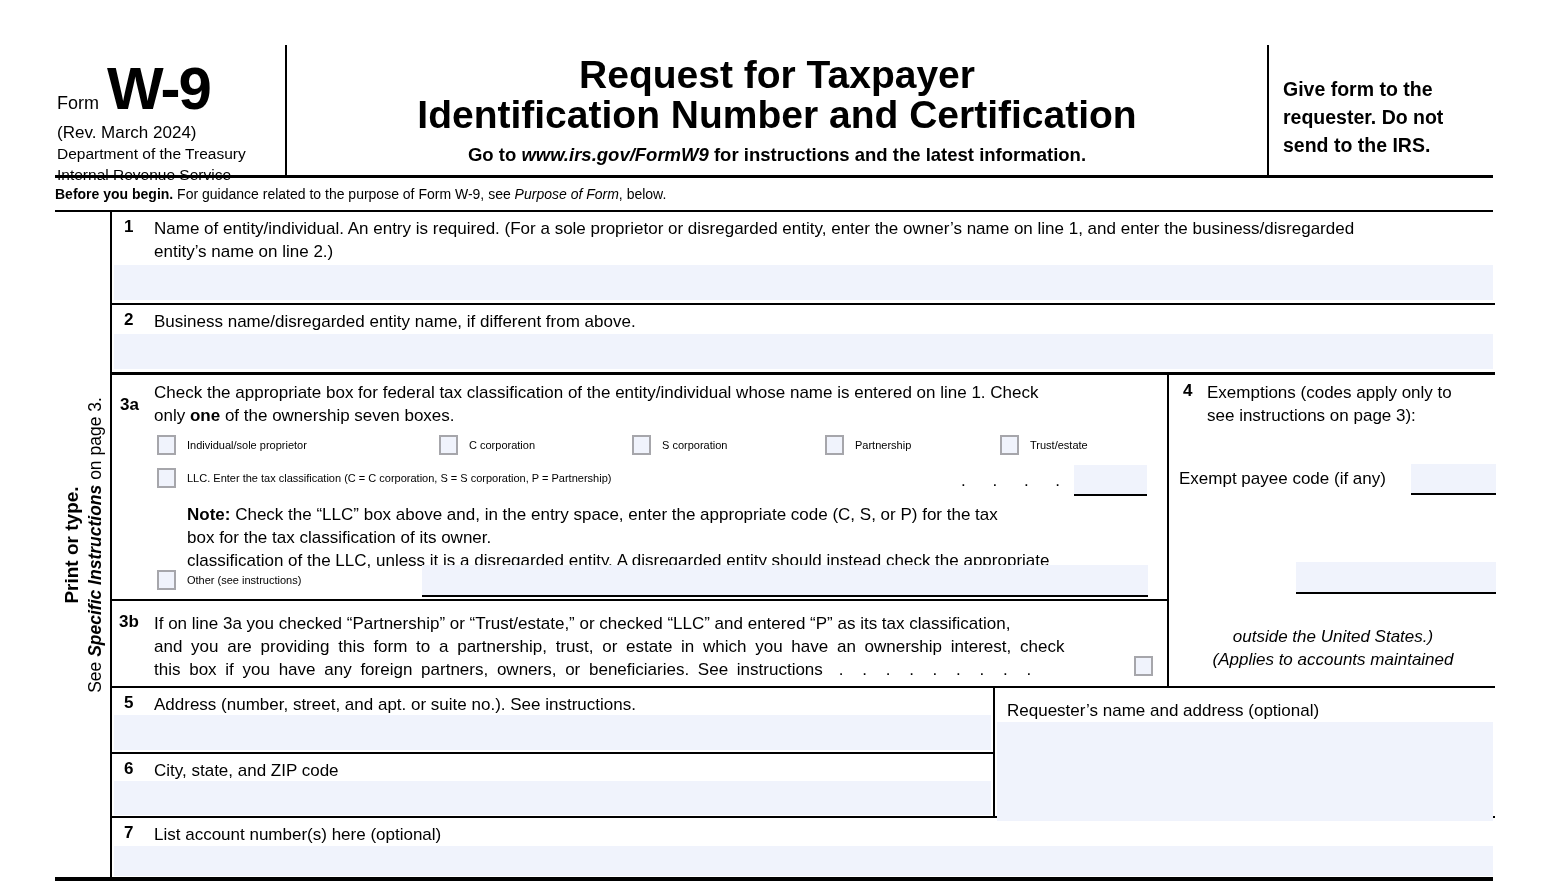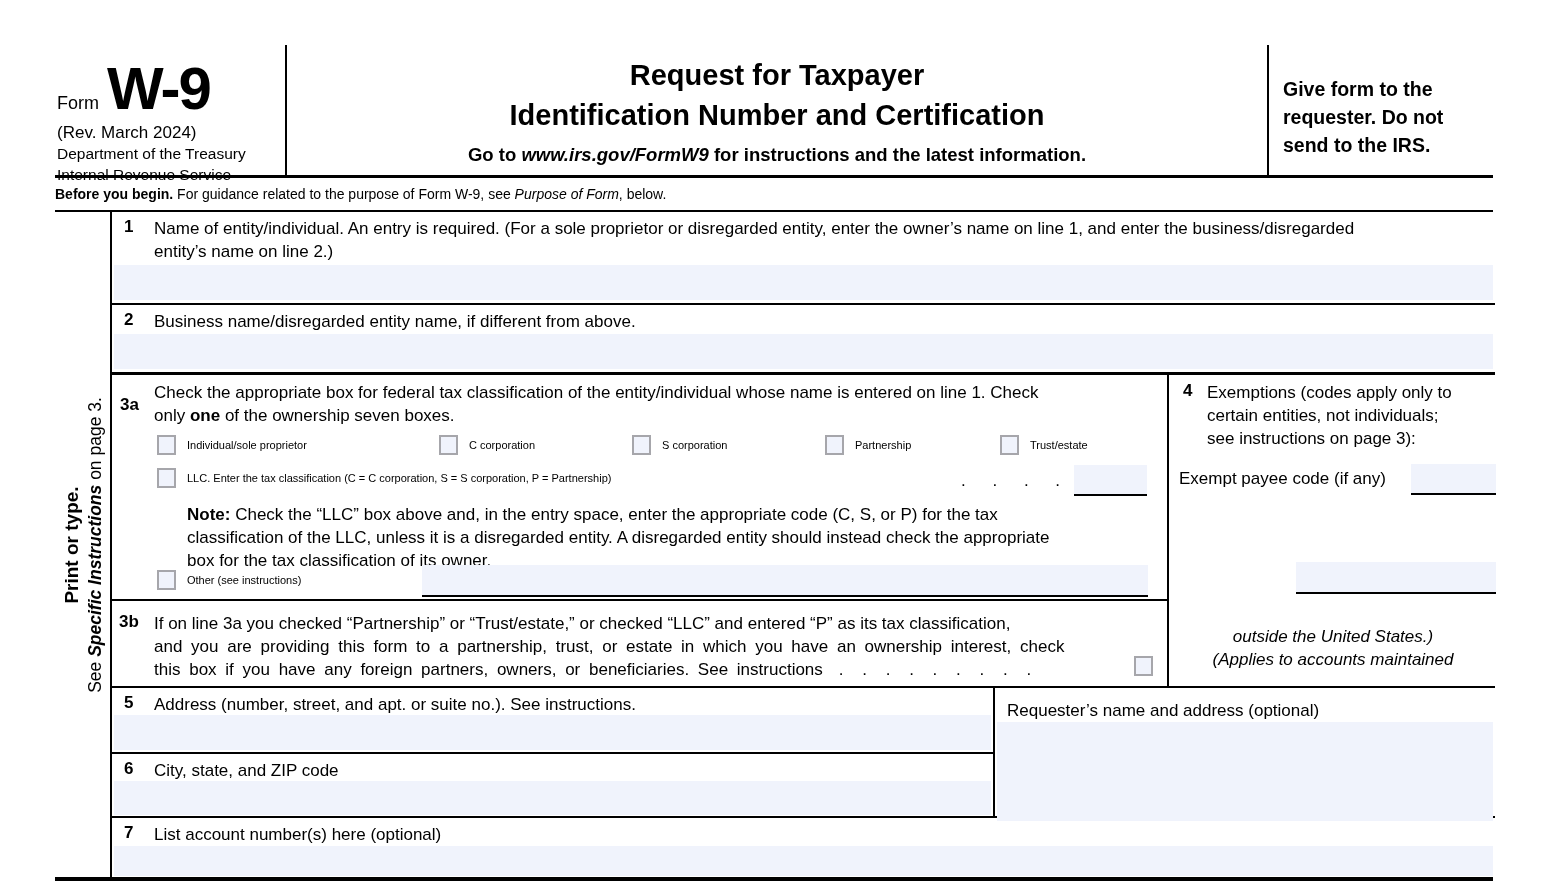--- a/index.html
+++ b/index.html
@@ -19,21 +19,21 @@
   
   .hdr { position:absolute; left:55px; top:45px; width:1438px; height:133px;
          border-bottom:3px solid #000; display:flex; }
   .hdr-left { width:232px; border-right:2px solid #000; padding:4px 4px 0 2px; }
   .form-line { line-height:1; margin-top:10px; }
   .form-word { font-size:18px; margin-right:8px; }
   .form-name { font-size:60px; font-weight:bold; letter-spacing:-2px; }
   .rev  { font-size:17px; margin-top:4px; }
   .dept { font-size:15.5px; line-height:20px; margin-top:1px; }
   .hdr-center { flex:1; border-right:2px solid #000; text-align:center; padding-top:10px; }
-  .title { font-size:29px; font-weight:bold; line-height:40px; }
+  .title { font-size:39px; font-weight:bold; line-height:40px; }
   .subtitle { font-size:18.5px; font-weight:bold; margin-top:9px; }
   .hdr-right { width:224px; padding:30px 6px 0 14px; font-size:19.5px; font-weight:bold; line-height:28px; }
 
   
   .before { position:absolute; left:55px; top:183px; width:1438px; height:29px;
             border-bottom:2px solid #000; font-size:14px; padding-top:3px; }
 
   
   .sidebar { position:absolute; left:55px; top:212px; width:55px; height:666px; }
   .vert { position:absolute; top:50%; left:50%; width:560px;
@@ -148,22 +148,22 @@
 
         <div class="cbitem" style="left:45px;top:93px">
           <span class="cb"></span>
           <span class="lab">LLC. Enter the tax classification (C = C corporation, S = S corporation, P = Partnership)</span>
         </div>
         <span class="abs dots nw" style="left:835px;top:96px">. . . .</span>
         <div class="abs fill input ulined" style="left:962px;top:90px;width:73px;height:31px"></div>
 
         <div class="abs t17" style="left:75px;top:128px">
           <div class="nw"><b>Note:</b><span> Check the “LLC” box above and, in the entry space, enter the appropriate code (C, S, or P) for the tax</span></div>
+          <div class="nw">box for the tax classification of its owner.</div>
           <div class="nw">classification of the LLC, unless it is a disregarded entity. A disregarded entity should instead check the appropriate</div>
-          <div class="nw">box for the tax classification of its owner.</div>
         </div>
 
         <div class="cbitem" style="left:45px;top:195px">
           <span class="cb"></span>
           <span class="lab">Other (see instructions)</span>
         </div>
         <div class="abs fill input ulined" style="left:310px;top:190px;width:726px;height:32px"></div>
 
         <div class="abs sep" style="left:0;right:0;top:224px"></div>
 
@@ -173,21 +173,20 @@
           <div class="nw ws">and you are providing this form to a partnership, trust, or estate in which you have an ownership interest, check</div>
           <div class="nw ws"><span>this box if you have any foreign partners, owners, or beneficiaries. See instructions</span><span class="dots3b">. . . . . . . . .</span></div>
         </div>
         <span class="cb abs" style="left:1022px;top:281px"></span>
       </div>
 
       <div class="col4">
         <span class="num abs" style="left:14px;top:6px">4</span>
         <div class="abs t17" style="left:38px;top:6px">
           <div class="nw">Exemptions (codes apply only to</div>
-          <div class="nw">certain entities, not individuals;</div>
           <div class="nw">see instructions on page 3):</div>
         </div>
         <div class="abs t17 nw" style="left:10px;top:92px">Exempt payee code (if any)</div>
         <div class="abs fill input ulined" style="left:242px;top:89px;width:85px;height:31px"></div>
         <div class="abs fill input ulined" style="left:127px;top:187px;width:200px;height:32px"></div>
         <div class="abs applies" style="left:14px;top:250px;width:300px">
           <div class="nw">outside the United States.)</div>
           <div class="nw">(Applies to accounts maintained</div>
         </div>
       </div>

